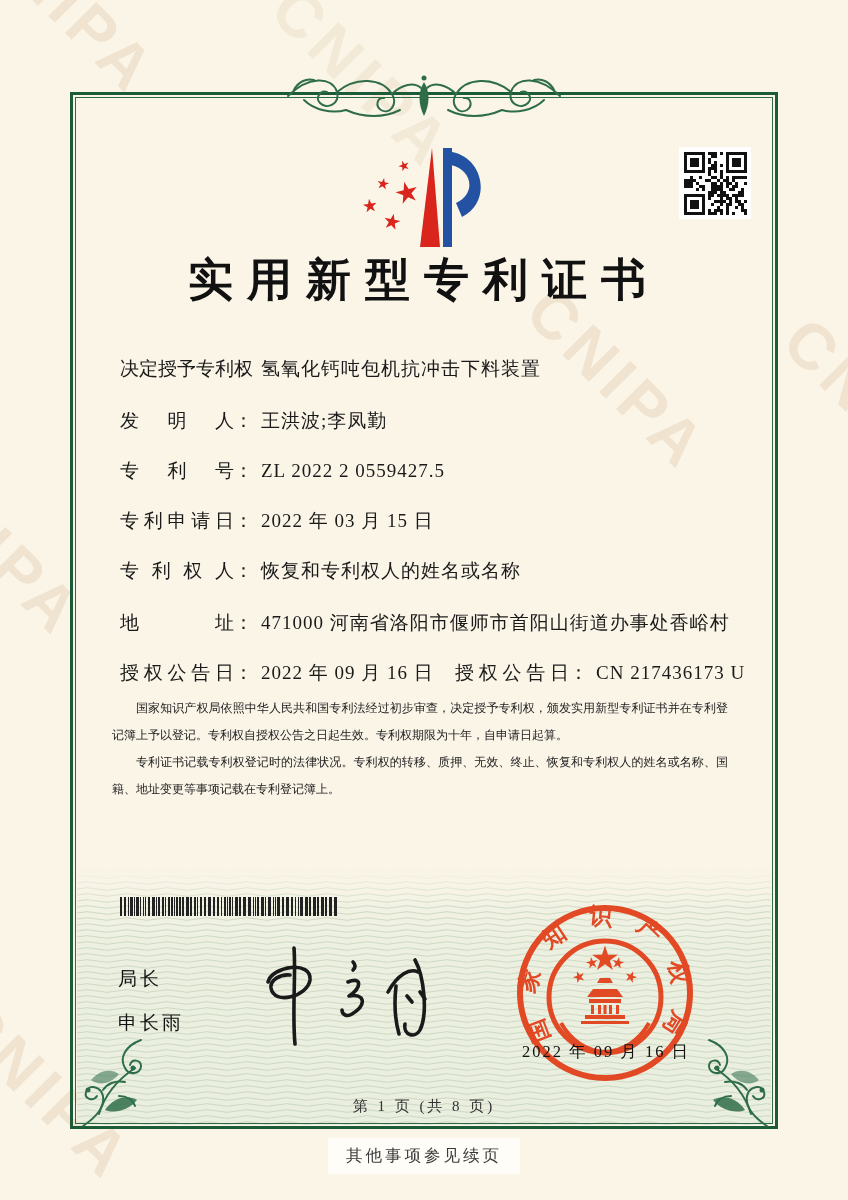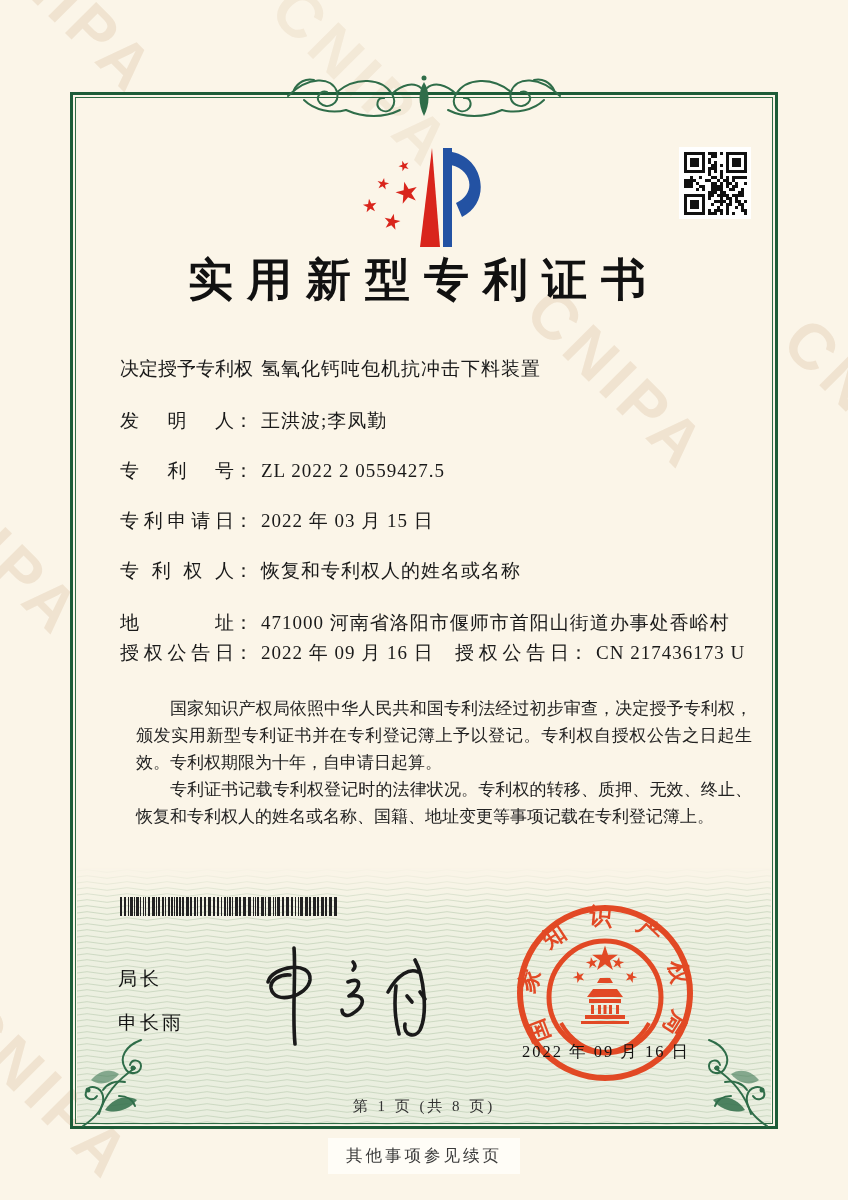--- a/index.html
+++ b/index.html
@@ -34,21 +34,21 @@
 
   .title{position:absolute;left:104px;top:250px;width:640px;text-align:center;
          font-size:45px;font-weight:700;letter-spacing:14px;color:#111;}
 
   .frow{position:absolute;left:120px;width:648px;font-size:19px;color:#1a1a1a;white-space:nowrap;}
   .flabel{display:inline-block;width:114px;text-align:justify;text-align-last:justify;vertical-align:bottom;}
   .fcolon{display:inline-block;margin-right:8px;}
   .fvalue{letter-spacing:1px;}
   .grant-no{position:absolute;left:335px;top:0;white-space:nowrap;}
 
-  .body-text{position:absolute;left:136px;top:695px;width:616px;font-size:17px;
+  .body-text{position:absolute;left:112px;top:695px;width:616px;font-size:12px;
              line-height:27px;text-align:justify;color:#222;}
   .body-text p{margin:0;text-indent:2em;}
 
   .barcode{position:absolute;left:120px;top:897px;height:19px;display:flex;align-items:stretch;}
   .barcode i{display:block;height:100%;}
 
   .officer{position:absolute;left:118px;top:966px;
            font-family:"Liberation Sans","DejaVu Sans",sans-serif;
            font-size:19px;letter-spacing:3px;color:#111;}
   .officer .name{margin-top:18px;}
@@ -354,21 +354,21 @@
   </div>
   <div class="frow z2" style="top:508px">
     <span class="flabel">专利申请日</span><span class="fcolon">：</span><span class="fvalue">2022 年 03 月 15 日</span>
   </div>
   <div class="frow z2" style="top:558px">
     <span class="flabel">专利权人</span><span class="fcolon">：</span><span class="fvalue">恢复和专利权人的姓名或名称</span>
   </div>
   <div class="frow z2" style="top:610px">
     <span class="flabel">地址</span><span class="fcolon">：</span><span class="fvalue">471000 河南省洛阳市偃师市首阳山街道办事处香峪村</span>
   </div>
-  <div class="frow z2" style="top:640px">
+  <div class="frow z2" style="top:660px">
     <span class="flabel">授权公告日</span><span class="fcolon">：</span><span class="fvalue">2022 年 09 月 16 日</span>
     <span class="grant-no">
       <span class="flabel">授权公告日</span><span class="fcolon">：</span><span class="fvalue">CN 217436173 U</span>
     </span>
   </div>
 
   <div class="body-text z2">
     <p>国家知识产权局依照中华人民共和国专利法经过初步审查，决定授予专利权，颁发实用新型专利证书并在专利登记簿上予以登记。专利权自授权公告之日起生效。专利权期限为十年，自申请日起算。</p>
     <p>专利证书记载专利权登记时的法律状况。专利权的转移、质押、无效、终止、恢复和专利权人的姓名或名称、国籍、地址变更等事项记载在专利登记簿上。</p>
   </div>

